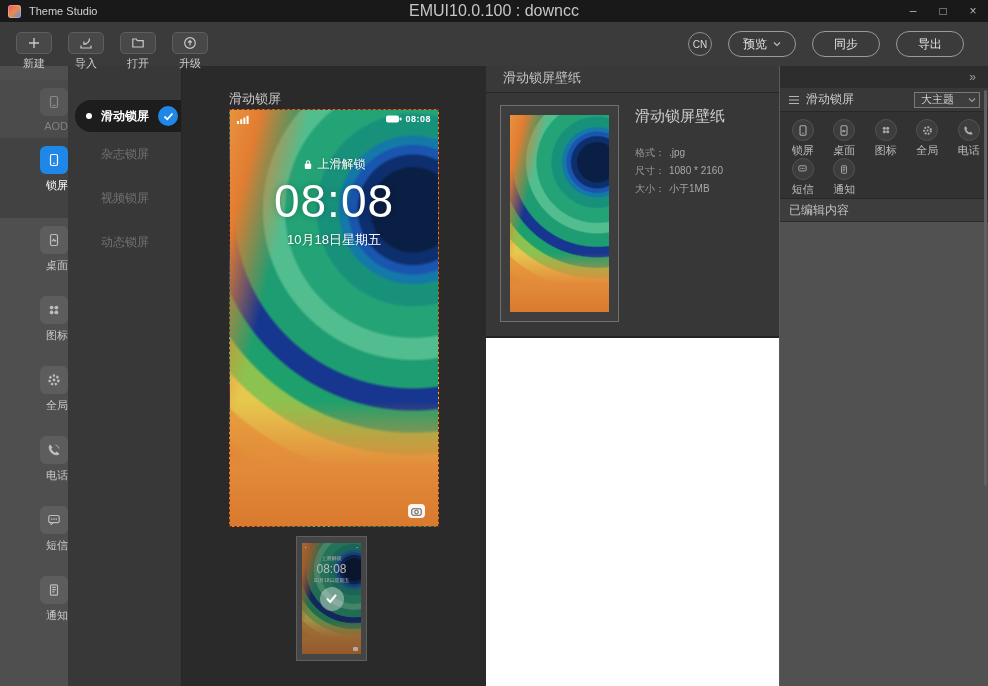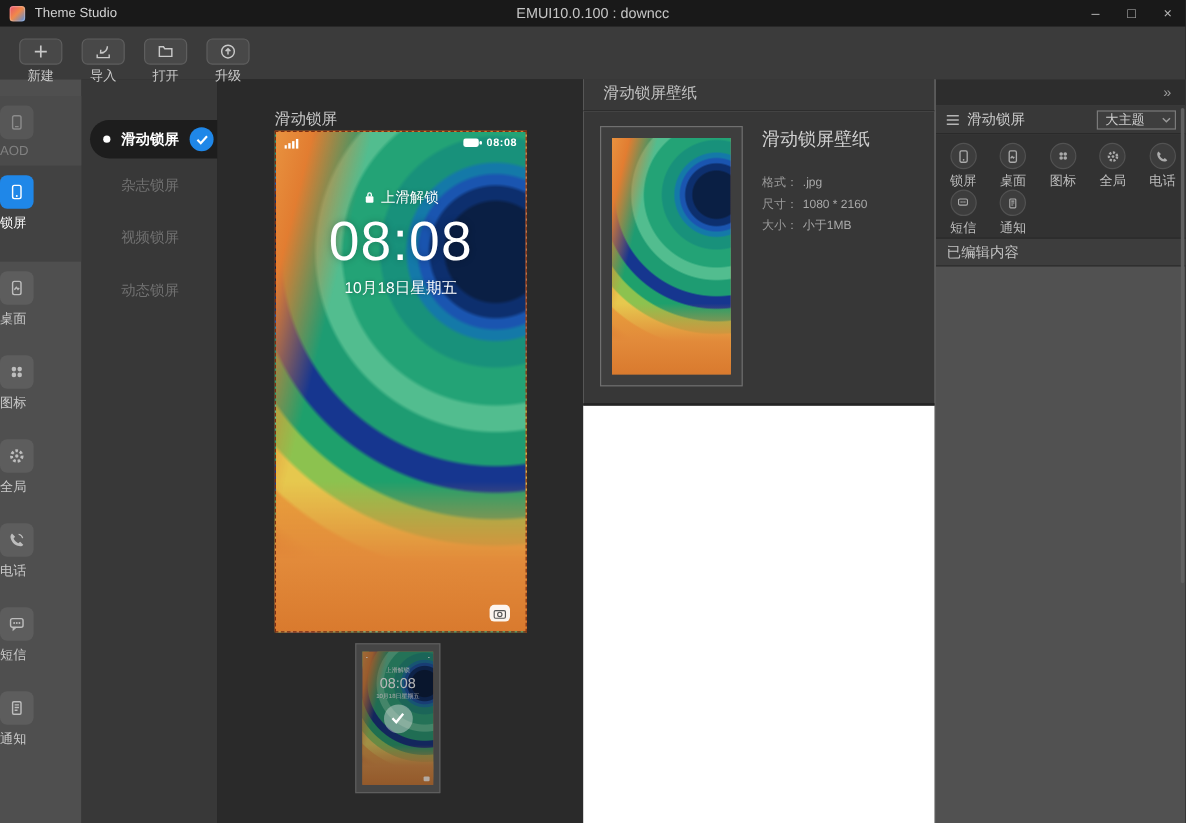--- a/index.html
+++ b/index.html
@@ -7,36 +7,36 @@
     width:988px;height:686px;position:relative;overflow:hidden;
     background:#2a2a2a;font-family:"Liberation Sans","DejaVu Sans",sans-serif;
     -webkit-font-smoothing:antialiased;
   }
   svg{display:block;}
   
   .titlebar{position:absolute;top:0;left:0;right:0;height:22px;background:#191919;display:flex;align-items:center;z-index:30;}
   .logo{width:13px;height:13px;border-radius:3px;margin-left:8px;flex:0 0 auto;
     background:linear-gradient(135deg,#e8506e 0%,#f08a4a 48%,#4a90e8 100%);box-shadow:inset 0 0 0 1px rgba(255,255,255,.25);}
   .app-title{color:#d2d2d2;font-size:11px;margin-left:8px;}
-  .doc-title{position:absolute;left:50%;transform:translateX(-50%);color:#c6c6c6;font-size:12px;white-space:nowrap;}
+  .doc-title{position:absolute;left:50%;transform:translateX(-50%);color:#c6c6c6;font-size:16px;white-space:nowrap;}
   .win-controls{margin-left:auto;display:flex;height:100%;}
   .win-btn{width:30px;height:100%;color:#b5b5b5;font-size:12px;display:flex;align-items:center;justify-content:center;cursor:default;}
   
   .toolbar{position:absolute;top:22px;left:0;right:0;height:44px;background:#3b3b3b;display:flex;align-items:center;z-index:20;}
   .tool{width:52px;display:flex;flex-direction:column;align-items:center;margin-top:14px;}
   .tool:first-child{margin-left:8px;}
   .tool-ico{width:36px;height:22px;border:1px solid #5e5e5e;border-radius:5px;background:#484848;color:#c8c8c8;display:flex;align-items:center;justify-content:center;box-sizing:border-box;}
   .tool-label{font-size:11px;color:#cacaca;margin-top:2px;white-space:nowrap;}
   .toolbar-right{margin-left:auto;display:flex;align-items:center;gap:16px;margin-right:24px;}
   .btn-cn{width:24px;height:24px;border:1px solid #8f8f8f;border-radius:50%;color:#d8d8d8;font-size:10px;display:flex;align-items:center;justify-content:center;box-sizing:border-box;}
   .btn-pill{height:26px;min-width:68px;border:1px solid #9a9a9a;border-radius:13px;color:#e3e3e3;font-size:12px;display:flex;align-items:center;justify-content:center;gap:6px;padding:0 14px;box-sizing:border-box;background:transparent;white-space:nowrap;}
   .btn-pill .chev{color:#bdbdbd;}
   
   .sidebar1{position:absolute;left:0;top:66px;bottom:0;width:68px;background:#4f4f4f;}
-  .s1-item{height:70px;box-sizing:border-box;padding-top:8px;display:flex;flex-direction:column;align-items:flex-start;}
+  .s1-item{height:70px;box-sizing:border-box;padding-top:8px;display:flex;flex-direction:column;align-items:flex-end;}
   .s1-item.aod{height:58px;padding-top:8px;margin-top:14px;background:#4b4b4b;}
   .s1-item.sel{height:80px;background:#424242;}
   .mod-ico{width:28px;height:28px;border-radius:6px;background:#5d5d5d;color:#bdbdbd;display:flex;align-items:center;justify-content:center;flex:0 0 auto;}
   .s1-item.aod .mod-ico{background:#575757;color:#8b8b8b;}
   .s1-item.sel .mod-ico{background:#1f87e8;color:#fff;}
   .mod-label{font-size:11px;color:#c9c9c9;margin-top:4px;white-space:nowrap;}
   .s1-item.aod .mod-label{color:#818181;}
   .s1-item.sel .mod-label{color:#ffffff;}
   
   .sidebar2{position:absolute;left:68px;top:66px;bottom:0;width:114px;background:#383838;border-right:1px solid #262626;box-sizing:border-box;}
@@ -154,20 +154,37 @@
   <div class="tool">
     <div class="tool-ico">
       <svg width="14" height="14" viewBox="0 0 14 14" fill="none" stroke="currentColor" stroke-width="1.2">
         <circle cx="7" cy="7" r="5.3"></circle>
           <path d="M7 9.5V4.8M5 6.6L7 4.6l2 2"></path>
       </svg>
     </div>
     <div class="tool-label">升级</div>
   </div>
 
+  <div class="toolbar-right">
+    <div class="btn-cn">CN</div>
+    <div class="btn-pill">
+      <span>预览</span>
+      <span class="chev">
+        <svg width="8" height="6" viewBox="0 0 8 6">
+            <path d="M1 1.5l3 3 3-3" stroke="currentColor" stroke-width="1.2" fill="none"></path>
+          </svg>
+      </span>
+    </div>
+    <div class="btn-pill">
+      <span>同步</span>
+    </div>
+    <div class="btn-pill">
+      <span>导出</span>
+    </div>
+  </div>
 </div>
 
 <div class="sidebar1">
   <div class="s1-item aod">
     <div class="mod-ico">
       <svg width="14" height="14" viewBox="0 0 14 14" fill="none" stroke="currentColor" stroke-width="1.2">
         <rect x="3.5" y="1.5" width="7" height="11" rx="1.5"></rect>
           <path d="M5.5 10.5h3"></path>
       </svg>
     </div>

